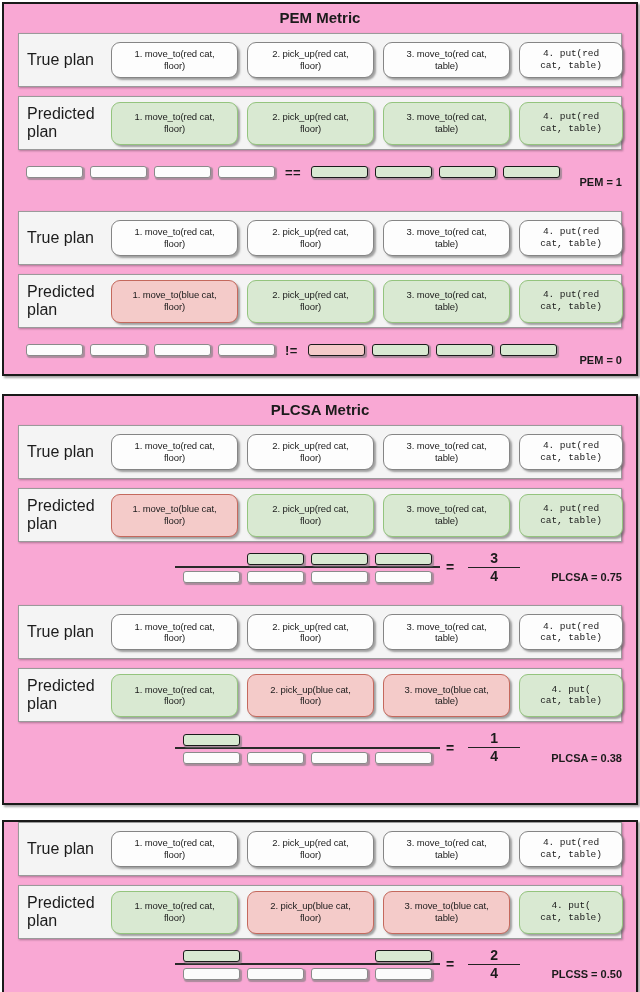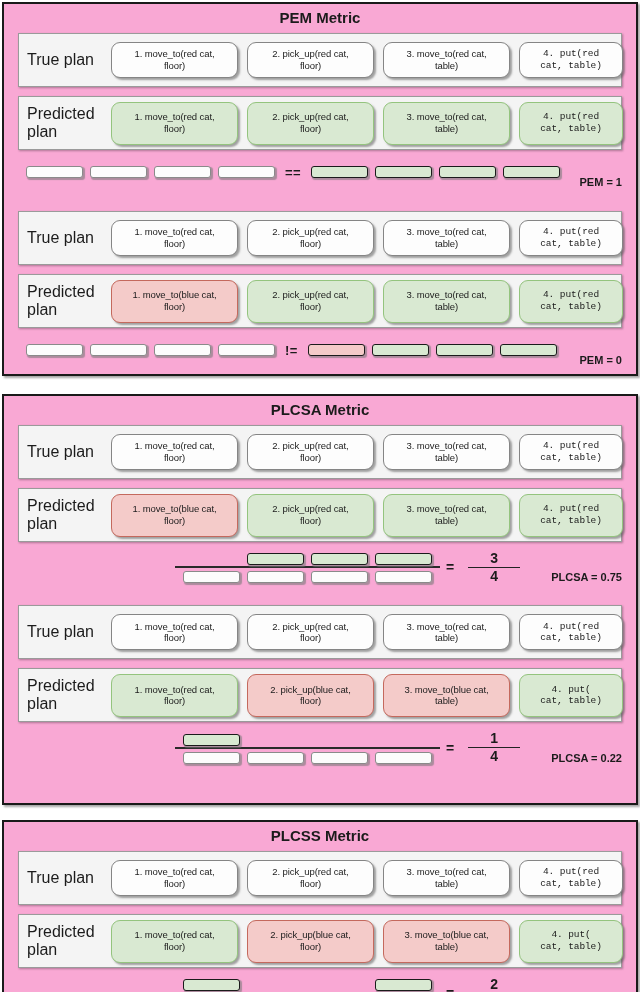--- a/index.html
+++ b/index.html
@@ -208,26 +208,25 @@
               <span class="bar neutral"></span>
               <span class="bar neutral"></span>
             </div>
           </div>
           <span class="equals">=</span>
           <div class="mini-frac">
             <span class="mf-num">1</span>
             <div class="mf-line"></div>
             <span class="mf-den">4</span>
           </div>
-          <span class="result-label">PLCSA = 0.22</span>
+          <span class="result-label">PLCSA = 0.38</span>
         </div>
       </div>
     </section>
     <section class="panel panel-plcss">
-      <div class="panel-title">PLCSS Metric</div>
       <div class="example">
         <div class="plan-row true">
           <span class="plan-label">True plan</span>
           <div class="action-box col1 neutral"><span class="action-text">1. move_to(red cat, floor)</span></div>
           <div class="action-box col2 neutral"><span class="action-text">2. pick_up(red cat, floor)</span></div>
           <div class="action-box col3 neutral"><span class="action-text">3. move_to(red cat, table)</span></div>
           <div class="action-box col4 neutral"><span class="action-text">4. put(red cat, table)</span></div>
         </div>
         <div class="plan-row predicted">
           <span class="plan-label">Predicted plan</span>

